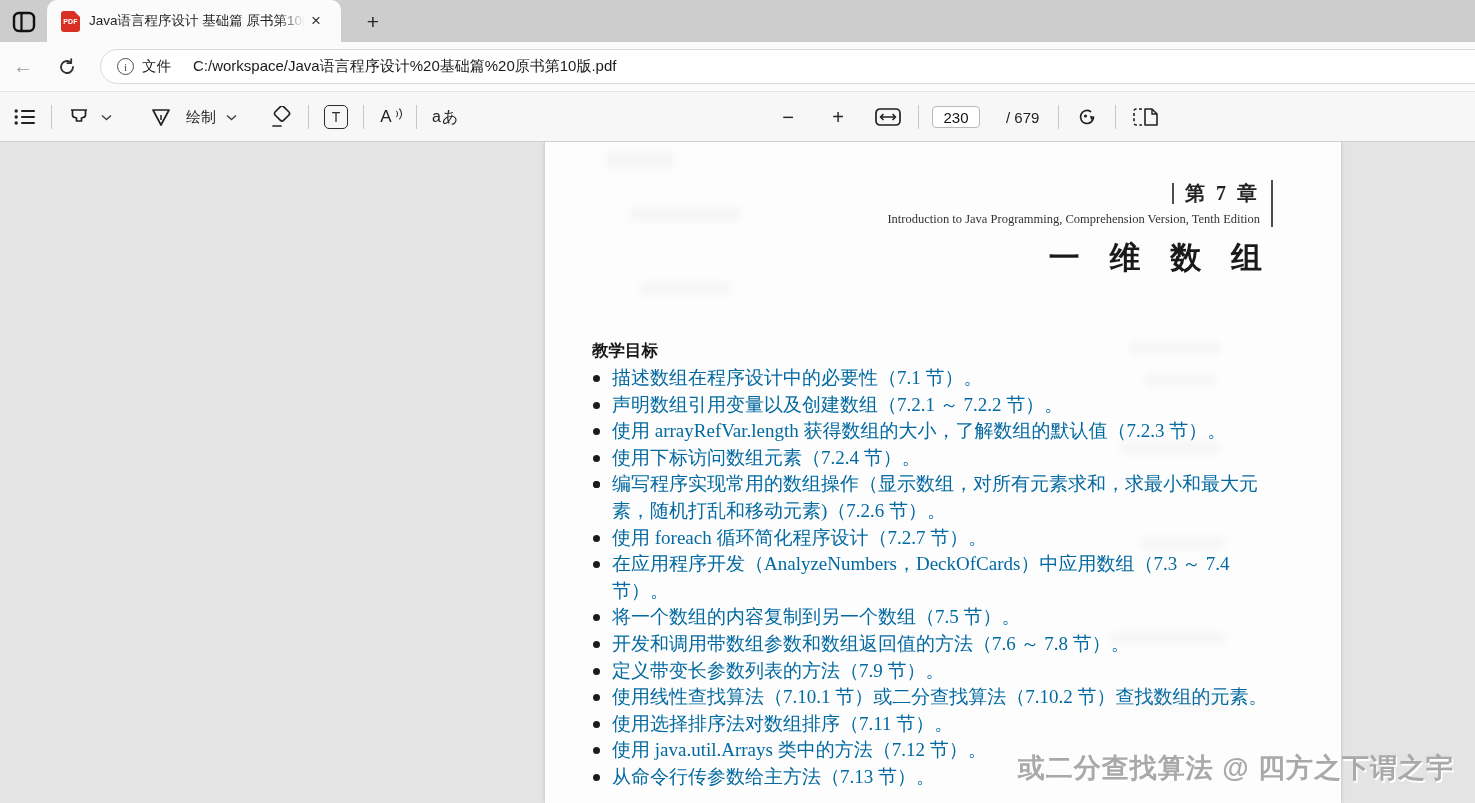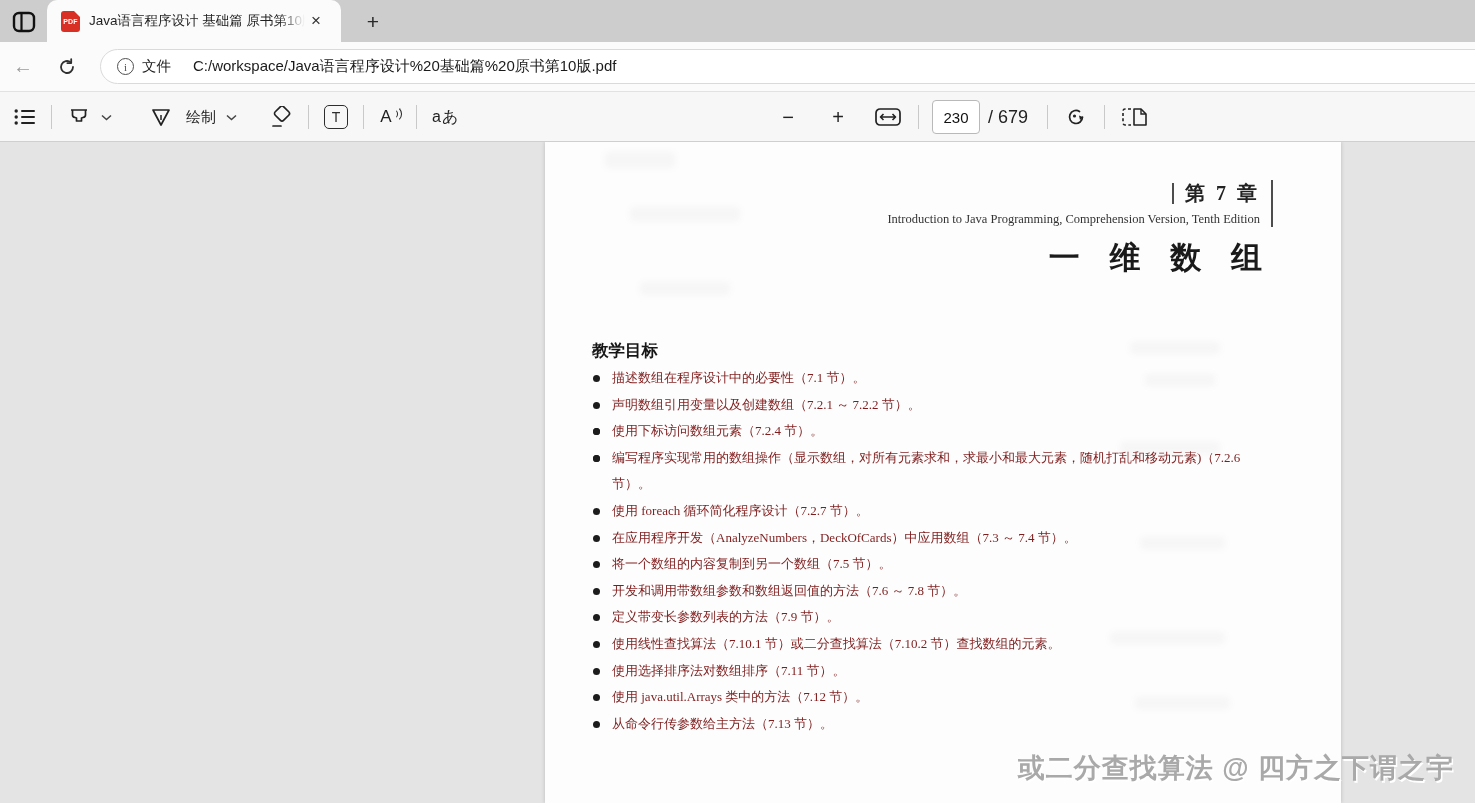--- a/index.html
+++ b/index.html
@@ -37,37 +37,37 @@
   .tsep { width:1px; height:24px; background:#c9c9c9; margin:0 7px; }
   .chev { display:flex; align-items:center; margin-left:-2px; cursor:pointer; padding:2px 4px; }
   .draw-label { font-size:15px; color:#1f1f1f; margin:0 4px 0 6px; }
   .tbox { width:24px; height:24px; border:1.6px solid #2d2d2d; border-radius:5px; display:flex; align-items:center; justify-content:center; font-size:14px; font-weight:500; color:#2d2d2d; }
   .readaloud { position:relative; font-size:17px; color:#222; font-weight:500; }
   .ra-arc { position:absolute; border:1.6px solid transparent; border-right-color:#222; border-radius:50%; }
   .arc1 { width:10px; height:10px; right:-6px; top:2px; }
   .arc2 { width:16px; height:16px; right:-10px; top:-1px; }
   .translate-label { font-size:16px; color:#1f1f1f; letter-spacing:1px; }
   .zoom-glyph { font-size:20px; color:#222; font-weight:300; }
-  .page-input { width:48px; height:34px; border:1px solid #b9b9b9; border-radius:4px; background:#fff; text-align:center; font-size:15px; color:#111; font-family:"Liberation Sans",sans-serif; outline:none; }
-  .page-total { font-size:18px; color:#222; margin:0 6px 0 2px; white-space:nowrap; }
+  .page-input { width:48px; height:22px; border:1px solid #b9b9b9; border-radius:4px; background:#fff; text-align:center; font-size:15px; color:#111; font-family:"Liberation Sans",sans-serif; outline:none; }
+  .page-total { font-size:15px; color:#222; margin:0 6px 0 20px; white-space:nowrap; }
 
   
   .viewer { position:absolute; left:0; top:142px; width:1475px; height:661px; background:#e4e4e4; overflow:hidden; }
   .page { position:absolute; left:545px; top:0; width:796px; height:661px; background:#fdfdfd; box-shadow:0 0 4px rgba(0,0,0,.18); font-family:"Liberation Serif","DejaVu Serif",serif; color:#1c1c1c; }
 
   .chapter-head { position:absolute; top:38px; right:68px; text-align:right; border-right:2.5px solid #4d4d4d; padding-right:11px; }
   .chapter-line { display:flex; align-items:center; justify-content:flex-end; }
   .chapbar { display:inline-block; width:2px; height:21px; background:#4d4d4d; margin-right:11px; }
   .chapter-label { font-size:20px; font-weight:bold; letter-spacing:3px; color:#222; }
   .page-subtitle { margin-top:5px; font-size:12.5px; color:#333; white-space:nowrap; }
   .page-title { position:absolute; top:95px; right:68px; font-size:31px; font-weight:bold; letter-spacing:11px; color:#1a1a1a; white-space:nowrap; }
 
   .objectives-heading { position:absolute; left:47px; top:198px; font-family:"Liberation Sans",sans-serif; font-size:16.5px; font-weight:bold; color:#161616;text-align:right; }
   .objectives { position:absolute; left:46px; top:223px; width:686px; list-style:none; }
-  .objectives li { position:relative; padding-left:21px; font-size:13px; line-height:26.6px; color:#7f1d1d; }
+  .objectives li { position:relative; padding-left:21px; font-size:19px; line-height:26.6px; color:#0369a1; }
   .objectives .dot { position:absolute; left:2px; top:10px; width:7px; height:7px; border-radius:50%; background:#1c1c1c; }
 
   .ghost { position:absolute; background:#8a8a8a; opacity:.06; filter:blur(3px); border-radius:3px; }
 
   .watermark { position:absolute; right:21px; top:608px; font-size:27px; font-weight:bold; color:#a9a9a9; letter-spacing:1px; text-shadow:1.5px 1.5px 0 #ffffff; white-space:nowrap; font-family:"Liberation Sans",sans-serif; }
 </style>
 </head>
 <body>
 
 <div id="app">
@@ -208,21 +208,21 @@
         </div>
         <div class="page-subtitle">Introduction to Java Programming, Comprehension Version, Tenth Edition</div>
       </div>
 
       <div class="page-title">一 维 数 组</div>
 
       <div class="objectives-heading">教学目标</div>
       <ul class="objectives">
           <li><span class="dot"></span><span>描述数组在程序设计中的必要性（7.1 节）。</span></li>
           <li><span class="dot"></span><span>声明数组引用变量以及创建数组（7.2.1 ～ 7.2.2 节）。</span></li>
-          <li><span class="dot"></span></li>
+          <li><span class="dot"></span><span>使用 arrayRefVar.length 获得数组的大小，了解数组的默认值（7.2.3 节）。</span></li>
           <li><span class="dot"></span><span>使用下标访问数组元素（7.2.4 节）。</span></li>
           <li><span class="dot"></span></li>
           <li><span class="dot"></span><span>编写程序实现常用的数组操作（显示数组，对所有元素求和，求最小和最大元素，随机打乱和移动元素)（7.2.6 节）。</span></li>
           <li><span class="dot"></span><span>使用 foreach 循环简化程序设计（7.2.7 节）。</span></li>
           <li><span class="dot"></span><span>在应用程序开发（AnalyzeNumbers，DeckOfCards）中应用数组（7.3 ～ 7.4 节）。</span></li>
           <li><span class="dot"></span><span>将一个数组的内容复制到另一个数组（7.5 节）。</span></li>
           <li><span class="dot"></span><span>开发和调用带数组参数和数组返回值的方法（7.6 ～ 7.8 节）。</span></li>
           <li><span class="dot"></span><span>定义带变长参数列表的方法（7.9 节）。</span></li>
           <li><span class="dot"></span><span>使用线性查找算法（7.10.1 节）或二分查找算法（7.10.2 节）查找数组的元素。</span></li>
           <li><span class="dot"></span><span>使用选择排序法对数组排序（7.11 节）。</span></li>

